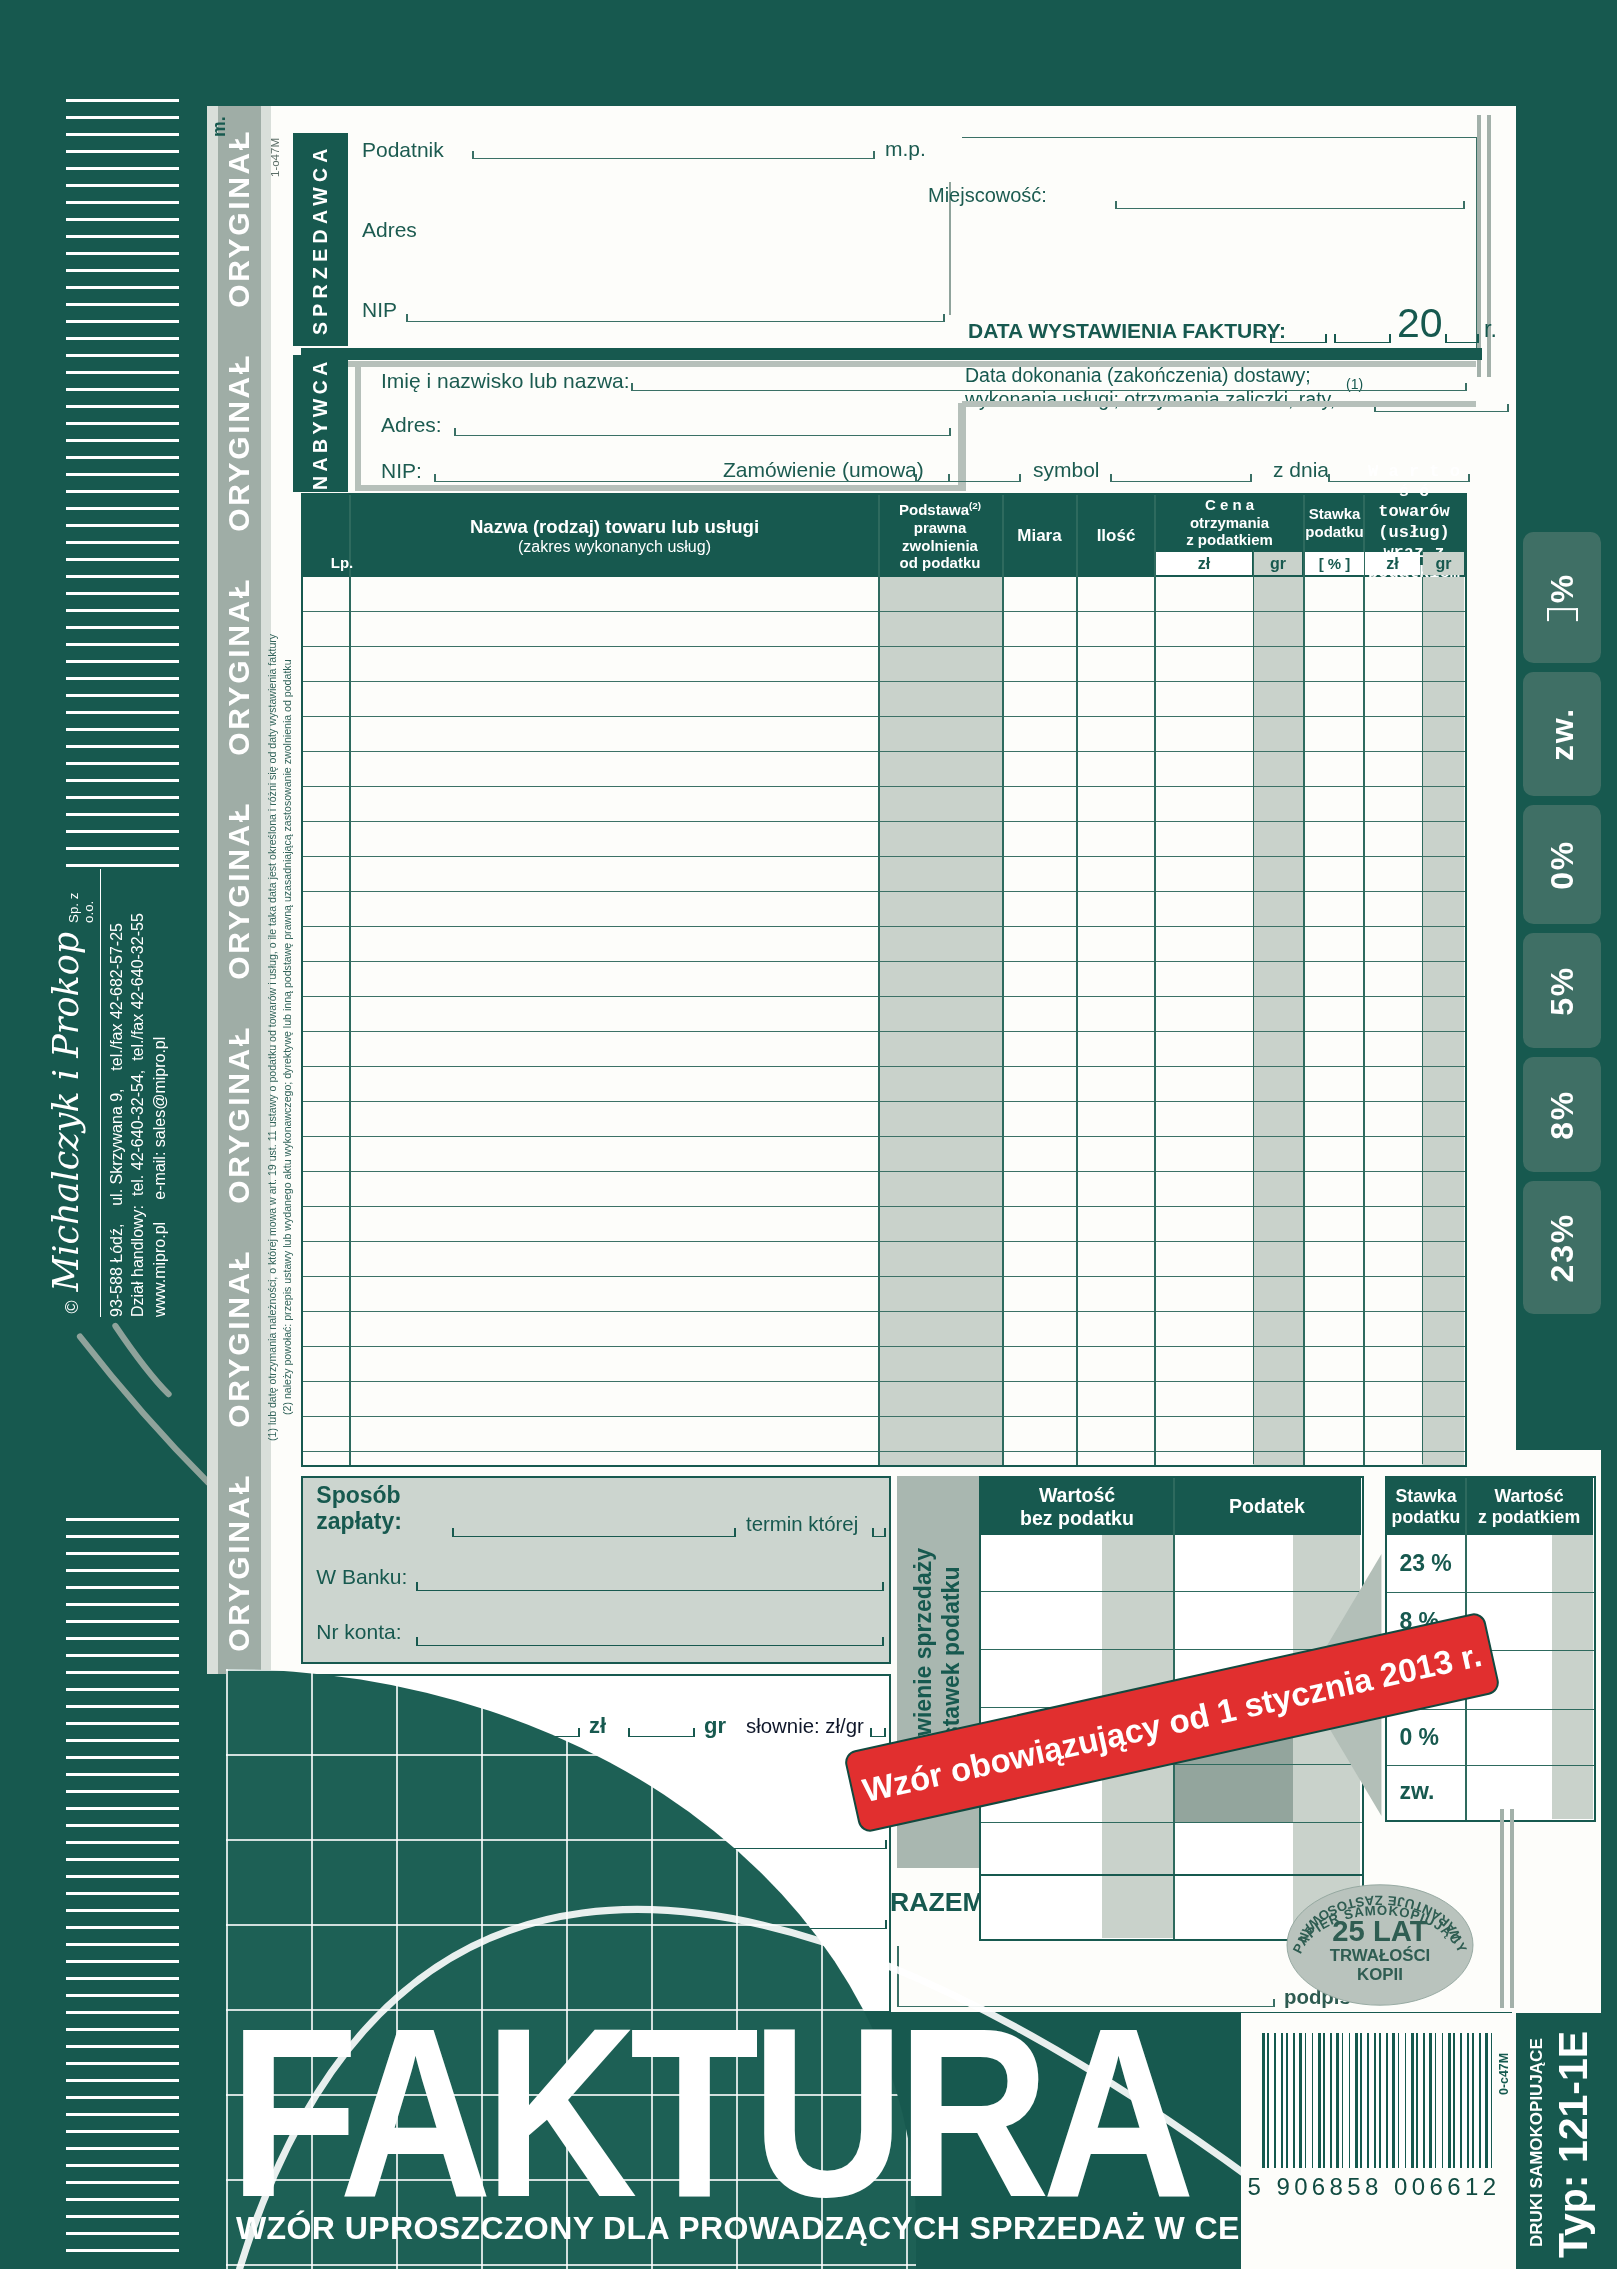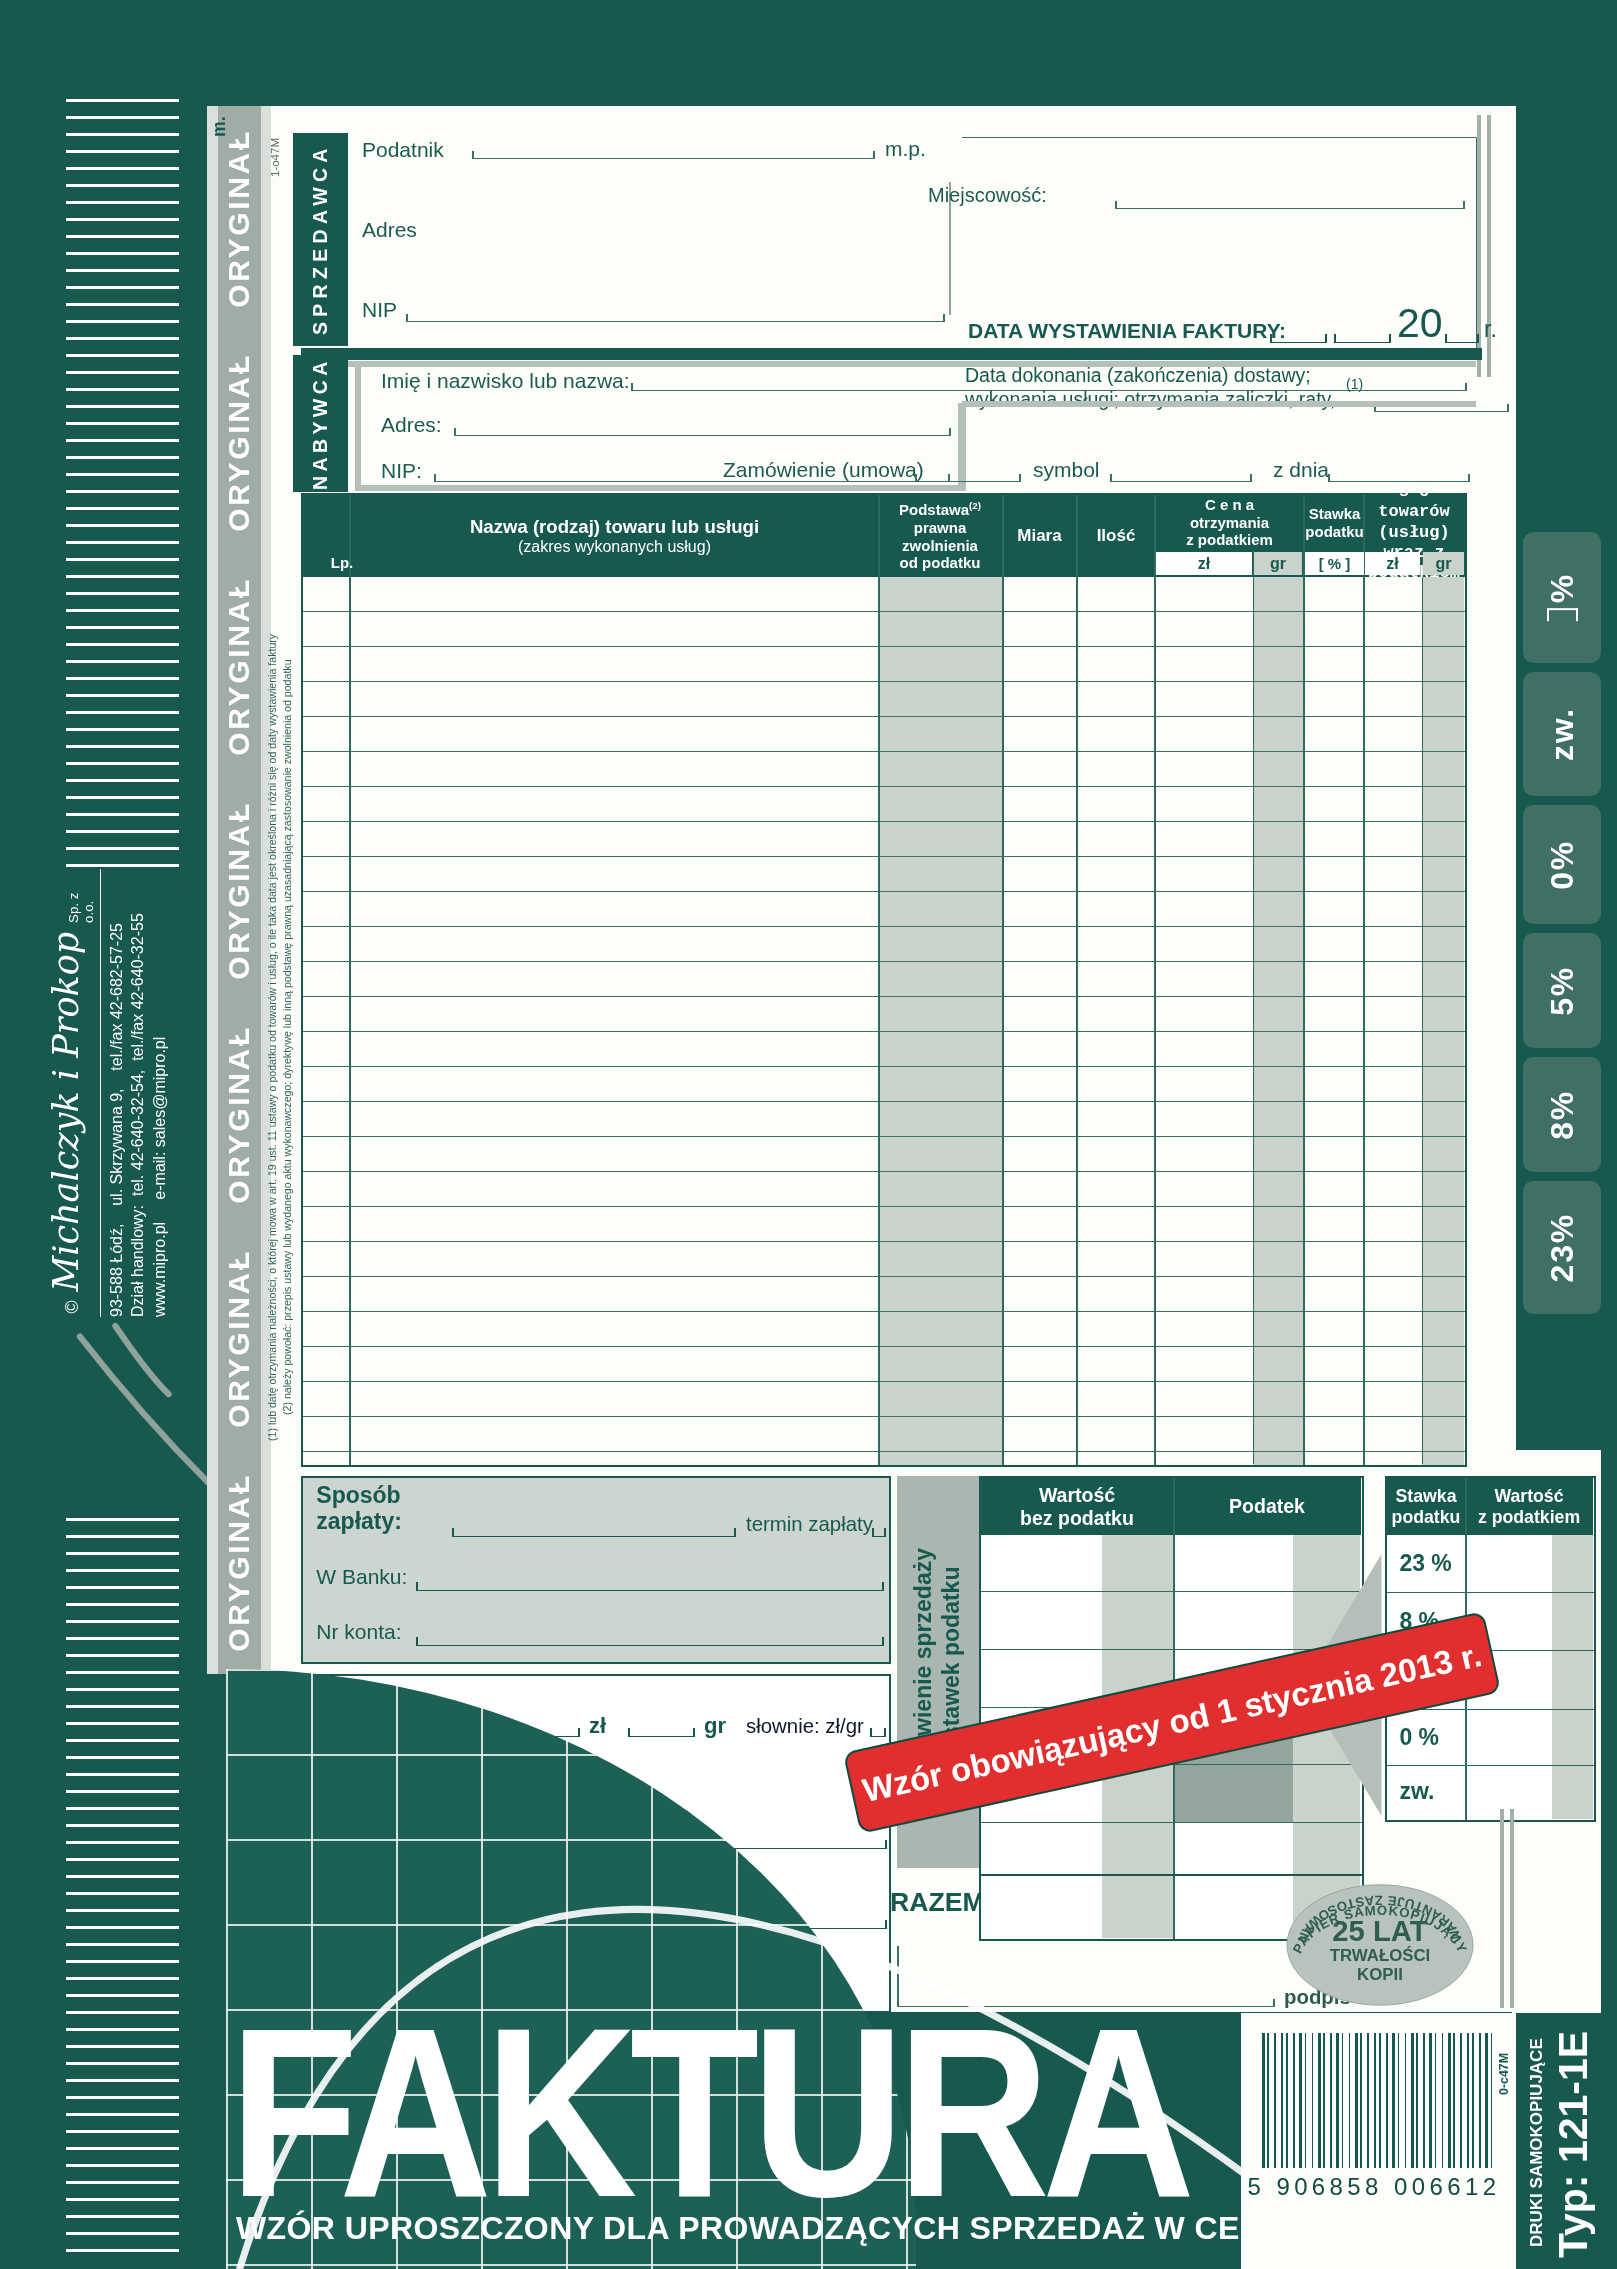--- a/index.html
+++ b/index.html
@@ -214,21 +214,21 @@
     </div>
   <div class="abs tab" style="left:1523px;top:1181px;width:78px;height:133px;">
       <span class="vflip">23%</span>
     </div>
 
   <div class="abs" style="left:301px;top:1476px;width:590px;height:188px;background:#ccd5cf;border:2.7px solid #17594f;box-sizing:border-box;">
     <span class="abs" style="left:13.3px;top:3.5px;font-weight:bold;font-size:23px;color:#17594f;line-height:1.15;">
       <span>Sposób</span><br><span>zapłaty:</span>
     </span>
     <div class="abs blank" style="left:149px;top:35px;width:284px;height:23px;"></div>
-    <span class="abs" style="left:443px;top:35px;font-size:20.4px;color:#17594f;">termin zapłaty</span>
+    <span class="abs" style="left:443px;top:35px;font-size:20.4px;color:#17594f;">termin której</span>
     <div class="abs blank" style="left:569px;top:35px;width:14px;height:23px;"></div>
     <span class="abs" style="left:13.3px;top:87px;font-size:21px;color:#17594f;">W Banku:</span>
     <div class="abs blank" style="left:113px;top:89px;width:468px;height:23px;"></div>
     <span class="abs" style="left:13.3px;top:142px;font-size:21px;color:#17594f;">Nr konta:</span>
     <div class="abs blank" style="left:113px;top:144px;width:468px;height:23px;"></div>
   </div>
 
   <div class="abs" style="left:301px;top:1674px;width:590px;height:339px;background:#fff;border:2.7px solid #17594f;box-sizing:border-box;">
     <span class="abs" style="left:16px;top:7px;font-weight:bold;font-size:23px;color:#17594f;line-height:1.15;">
       <span>Do</span><br><span>zapłaty:</span>

